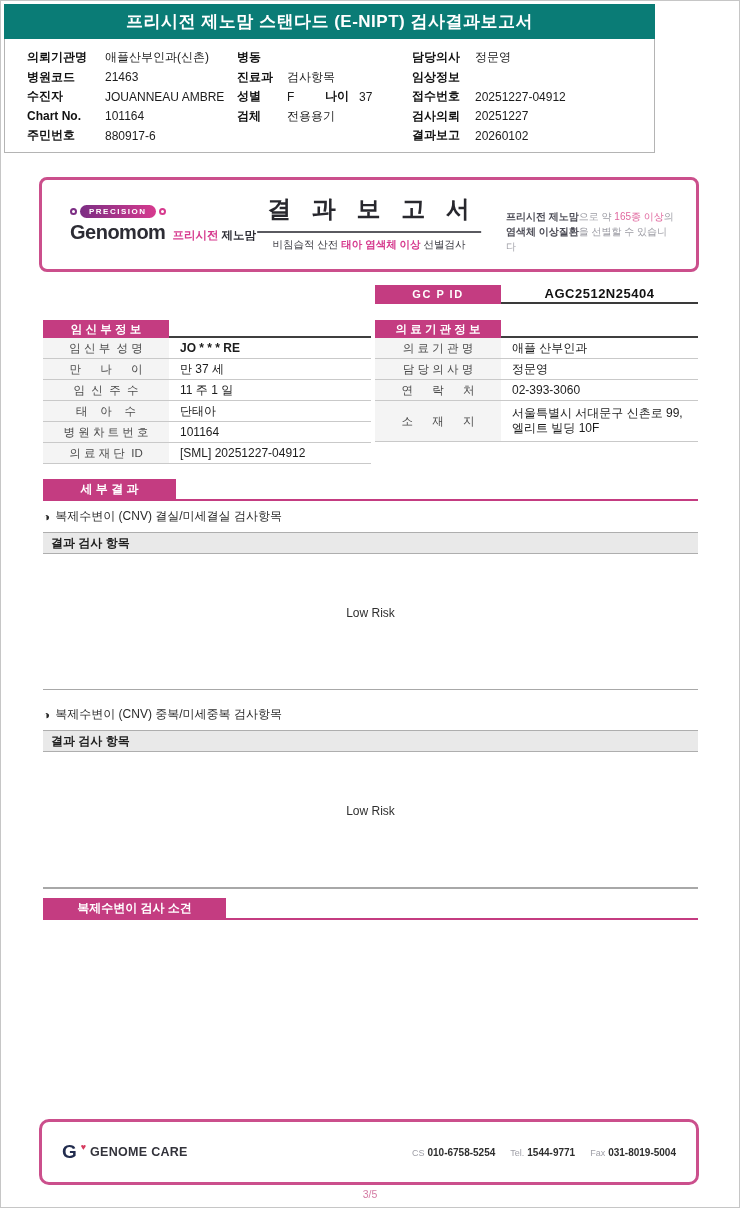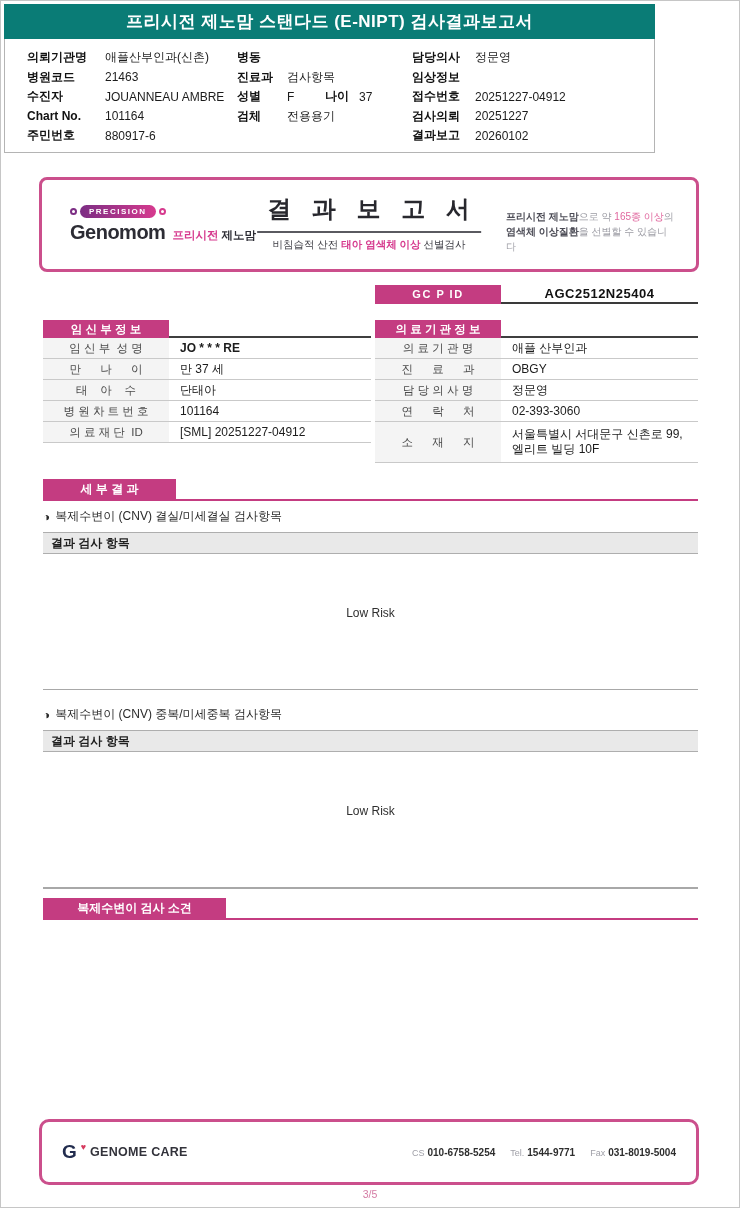--- a/index.html
+++ b/index.html
@@ -233,42 +233,42 @@
     <div class="tbl-head"><span class="hbox">임 신 부 정 보</span></div>
     <div class="trow">
         <span class="lbl">임 신 부  성 명</span>
         <span class="val bold">JO * * * RE</span>
       </div>
     <div class="trow">
         <span class="lbl">만      나      이</span>
         <span class="val">만 37 세</span>
       </div>
     <div class="trow">
+        <span class="lbl">임  신  주  수</span>
+        <span class="val">11 주 1 일</span>
+      </div>
+    <div class="trow">
         <span class="lbl">태    아    수</span>
         <span class="val">단태아</span>
       </div>
     <div class="trow">
         <span class="lbl">병 원 차 트 번 호</span>
         <span class="val">101164</span>
       </div>
     <div class="trow">
         <span class="lbl">의 료 재 단  ID</span>
         <span class="val">[SML] 20251227-04912</span>
       </div>
   </div>
 
   <div class="tbl tbl-right">
     <div class="tbl-head"><span class="hbox">의 료 기 관 정 보</span></div>
     <div class="trow">
         <span class="lbl">의 료 기 관 명</span>
         <span class="val">애플 산부인과</span>
-      </div>
-    <div class="trow">
-        <span class="lbl">진      료      과</span>
-        <span class="val">OBGY</span>
       </div>
     <div class="trow">
         <span class="lbl">담 당 의 사 명</span>
         <span class="val">정문영</span>
       </div>
     <div class="trow">
         <span class="lbl">연      락      처</span>
         <span class="val">02-393-3060</span>
       </div>
     <div class="trow tall">

